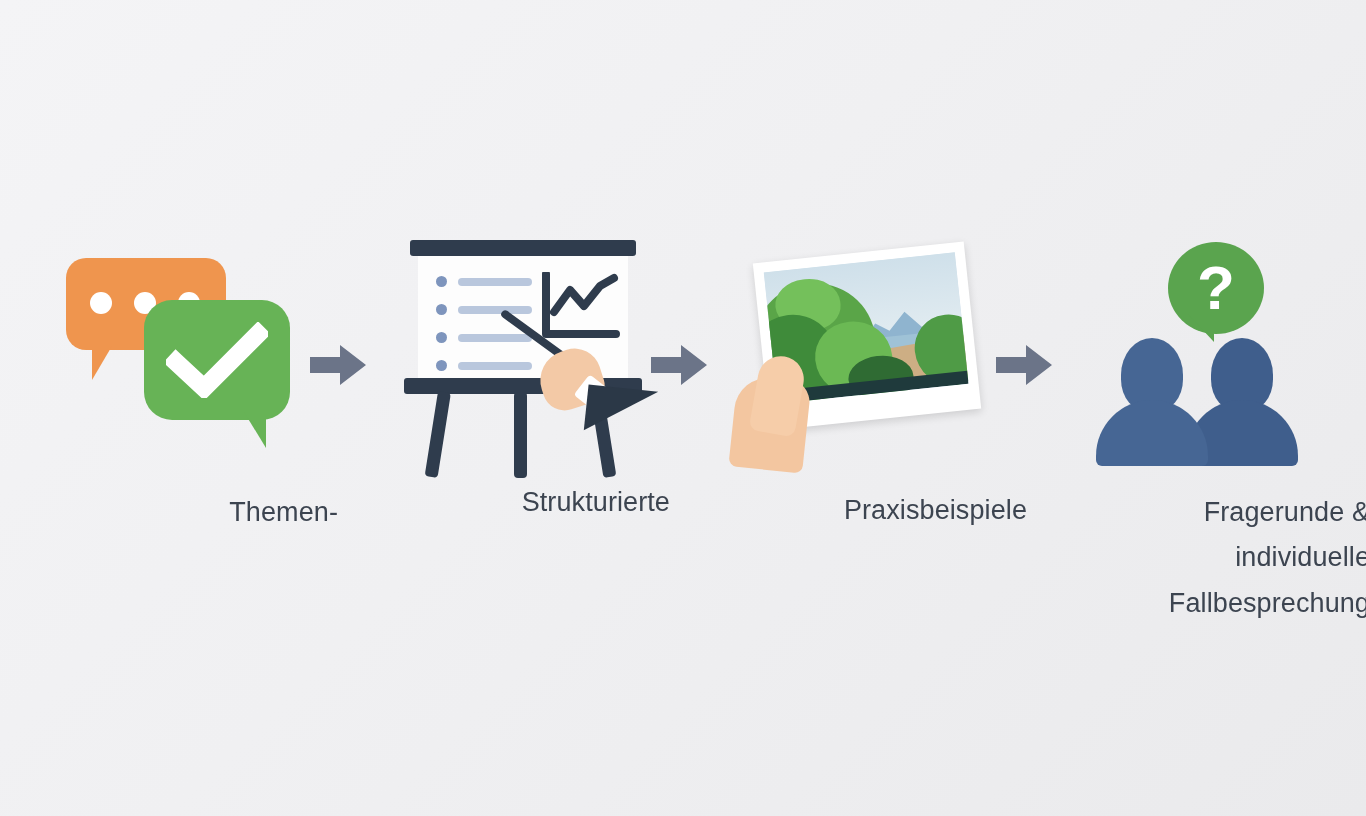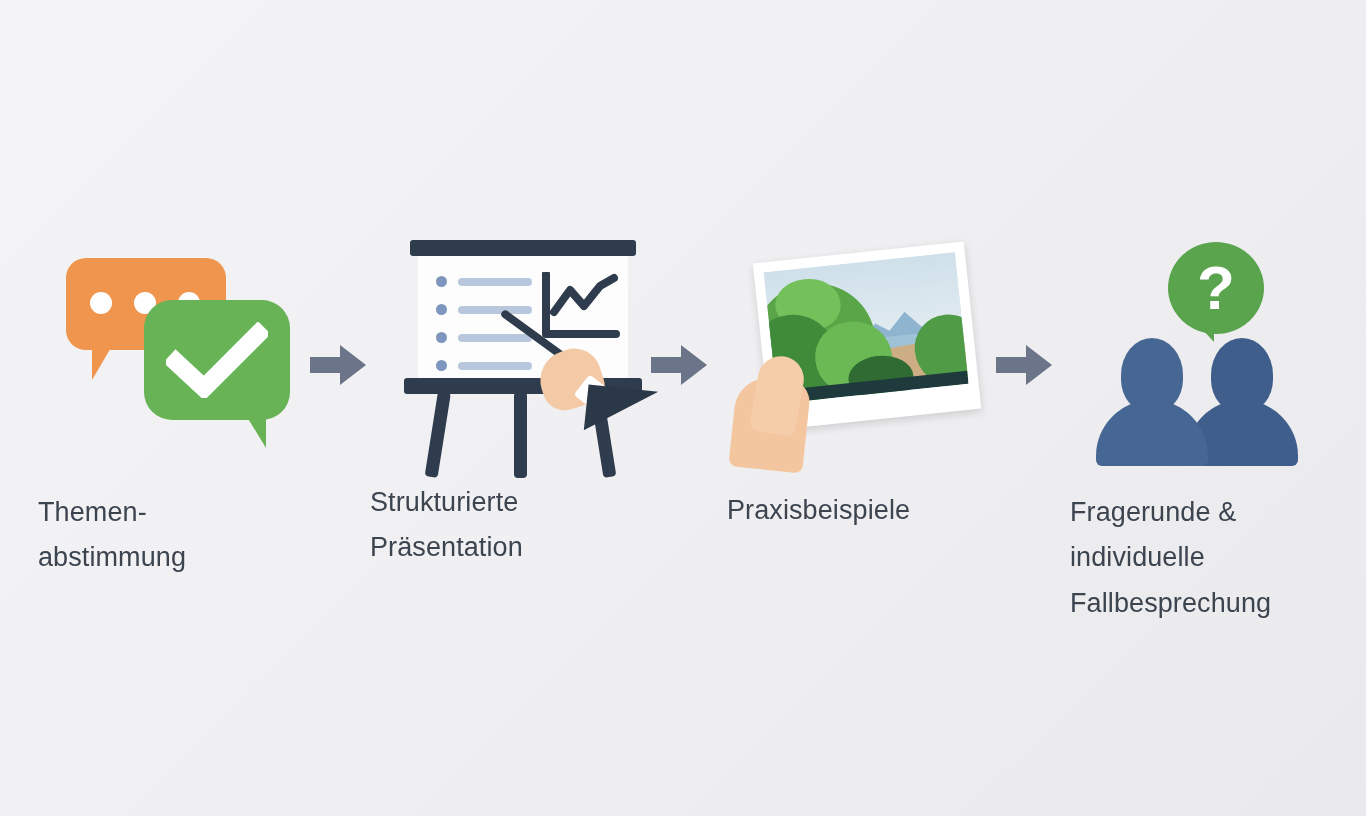--- a/index.html
+++ b/index.html
@@ -6,21 +6,21 @@
   body{
     width:1366px;height:816px;overflow:hidden;
     font-family:"Liberation Sans",sans-serif;
     background:linear-gradient(135deg,#f4f4f6 0%,#f0f0f2 45%,#eaeaec 100%);
   }
   .stage{position:relative;width:1366px;height:816px;}
 
   .step{position:absolute;display:flex;flex-direction:column;align-items:center;}
   .icon-box{position:relative;width:260px;height:230px;}
   .caption{
-    margin-top:18px;width:300px;text-align:left;
+    margin-top:18px;width:300px;text-align:right;
     font-size:27px;line-height:1.68;color:#3c4450;font-weight:400;
     letter-spacing:.1px;
   }
 
   
   .arrow{position:absolute;width:56px;height:46px;}
 
   
   .bub-orange{
     position:absolute;left:8px;top:16px;width:160px;height:92px;
@@ -110,21 +110,20 @@
         </div>
       </div>
       <div class="bub-green">
         <svg class="check" viewBox="0 0 102 76">
           <path d="M10 40 L38 66 L92 12" fill="none" stroke="#ffffff" stroke-width="18" stroke-linecap="square" stroke-linejoin="miter"></path>
         </svg>
       </div>
     </div>
     <div class="caption">
       <div>Themen-</div>
-      <div>abstimmung</div>
     </div>
   </div>
 
   <svg class="arrow" style="left:310px;top:342px;" viewBox="0 0 56 46">
     <path d="M0 15 H30 V3 L56 23 L30 43 V31 H0 Z" fill="#6b7488"></path>
   </svg>
 
   <div class="step" style="left:370px;top:232px;">
     <div class="icon-box">
       <div class="fc-top"></div>
@@ -154,21 +153,20 @@
       <div class="leg l"></div>
       <div class="leg m"></div>
       <div class="leg r"></div>
       <div class="pointer"></div>
       <div class="hand"></div>
       <div class="cuff"></div>
       <div class="sleeve"></div>
     </div>
     <div class="caption">
       <div>Strukturierte</div>
-      <div>Präsentation</div>
     </div>
   </div>
 
   <svg class="arrow" style="left:651px;top:342px;" viewBox="0 0 56 46">
     <path d="M0 15 H30 V3 L56 23 L30 43 V31 H0 Z" fill="#6b7488"></path>
   </svg>
 
   <div class="step" style="left:727px;top:240px;">
     <div class="icon-box">
       <div class="photo">

